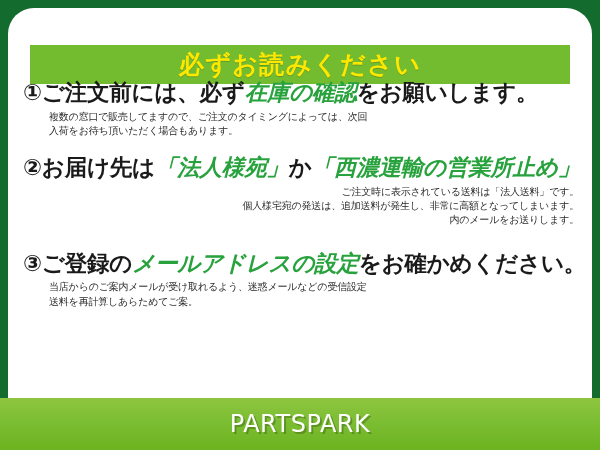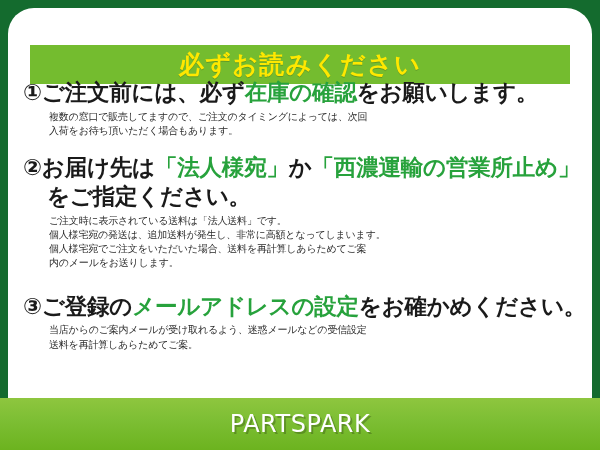--- a/index.html
+++ b/index.html
@@ -62,36 +62,36 @@
     left: 0;
     top: 60px;
     width: 584px;
     height: 338px;
     box-sizing: border-box;
     padding: 0 13px 0 15px;
   }
 
   .item { position: relative; }
   .item-1 { margin-top: 10px; }
-  .item-2 { margin-top: 15px; }
+  .item-2 { margin-top: 15px; text-align: right; }
   .item-3 { margin-top: 21px; }
 
   .item-head {
     display: block;
     color: #1a1a1a;
     font-size: 22.5px;
     font-weight: bold;
     line-height: 1.28;
     letter-spacing: -0.2px;
     white-space: nowrap;
   }
   .item-head.wrapline {
     padding-left: 24px;
   }
-  .hl { color: #27a23c; }
+  .hl { color: #27a23c; font-style: italic; }
 
   .sub {
     margin-top: 3px;
     padding-left: 26px;
     color: #2b2b2b;
     font-size: 10px;
     font-weight: normal;
     line-height: 1.42;
     letter-spacing: -0.2px;
   }
@@ -135,25 +135,23 @@
       <div class="item item-1">
         <div class="item-head"><span>①</span><span>ご注文前には、必ず</span><span class="hl">在庫の確認</span><span>をお願いします。</span></div>
         <div class="sub">
           <div>複数の窓口で販売してますので、ご注文のタイミングによっては、次回</div>
           <div>入荷をお待ち頂いただく場合もあります。</div>
         </div>
       </div>
 
       <div class="item item-2">
         <div class="item-head"><span>②</span><span>お届け先は</span><span class="hl">「法人様宛」</span><span>か</span><span class="hl">「西濃運輸の営業所止め」</span></div>
-        <div class="item-head wrapline">をご指定ください。</div>
         <div class="sub">
           <div>ご注文時に表示されている送料は「法人送料」です。</div>
           <div>個人様宅宛の発送は、追加送料が発生し、非常に高額となってしまいます。</div>
-          <div>個人様宅宛でご注文をいただいた場合、送料を再計算しあらためてご案</div>
           <div>内のメールをお送りします。</div>
         </div>
       </div>
 
       <div class="item item-3">
         <div class="item-head"><span>③</span><span>ご登録の</span><span class="hl">メールアドレスの設定</span><span>をお確かめください。</span></div>
         <div class="sub">
           <div>当店からのご案内メールが受け取れるよう、迷惑メールなどの受信設定</div>
           <div>送料を再計算しあらためてご案。</div>
         </div>

